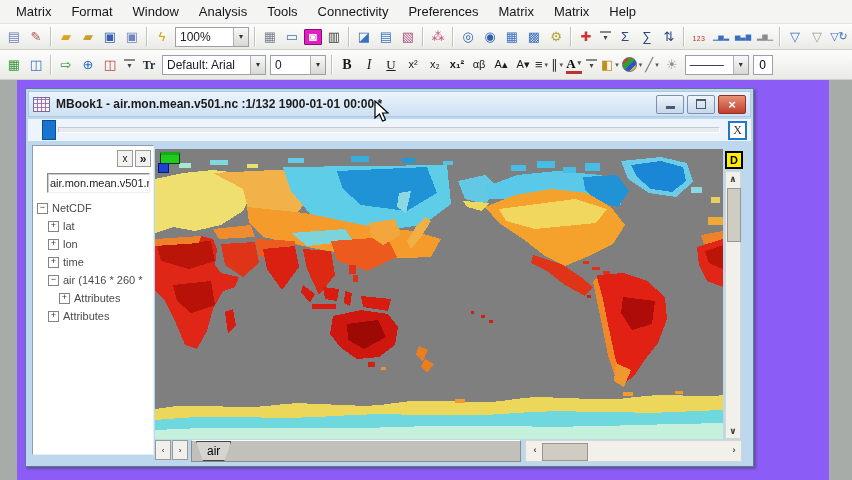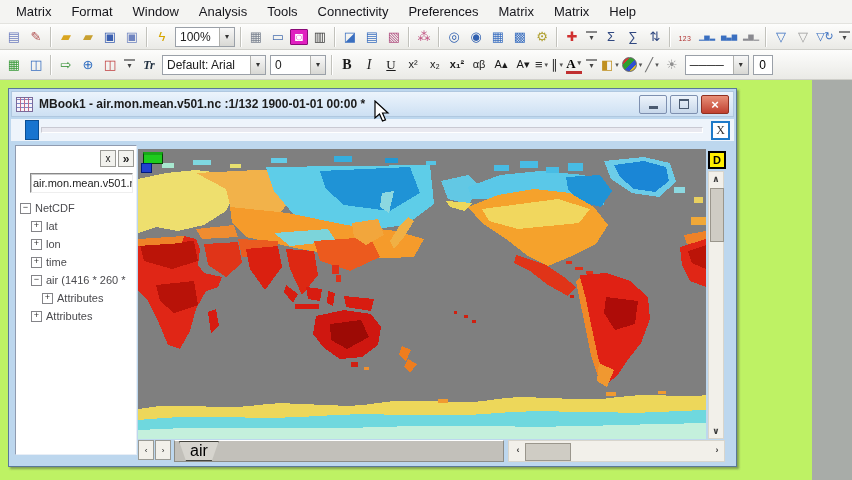--- a/index.html
+++ b/index.html
@@ -32,21 +32,21 @@
   .tb-sep{width:1px;height:20px;background:#c2c2bc;border-right:1px solid #fff;margin:0 3px;flex:none;}
   .tb-ovf{width:11px;font-size:8px;color:#444;text-align:center;border-top:2px solid #888;margin:0 3px;flex:none;}
   .tb-sel{height:20px;border:1px solid #9aa0a8;background:#fff;display:inline-flex;align-items:center;
           font-size:12px;color:#202020;margin:0 2px;flex:none;box-sizing:border-box;}
   .tb-sel .val{flex:1;padding:0 4px;white-space:nowrap;overflow:hidden;}
   .tb-sel .arr{width:14px;height:100%;background:linear-gradient(#f8f8f8,#d8d8d4);border-left:1px solid #b0b0ac;
           font-size:8px;color:#333;display:flex;align-items:center;justify-content:center;}
   .tb-spin{height:20px;border:1px solid #9aa0a8;background:#fff;display:inline-flex;align-items:center;
           justify-content:center;font-size:12px;margin:0 2px;flex:none;box-sizing:border-box;}
   
-  .workspace{position:absolute;left:0;top:80px;width:812px;height:400px;background:#bef264;}
+  .workspace{position:absolute;left:17px;top:80px;width:812px;height:400px;background:#8b5cf6;}
   .mwin{position:absolute;left:8px;top:8px;width:729px;height:379px;background:#bdd7ee;
         border:1px solid #5a7898;box-sizing:border-box;box-shadow:2px 2px 2px rgba(60,60,60,.45);}
   .titlebar{position:absolute;left:2px;top:2px;right:2px;height:26px;
         background:linear-gradient(#ecf4fc,#cde0f3);border:1px solid #b0c8e0;box-sizing:border-box;
         display:flex;align-items:center;padding:0 4px;}
   .wicon{width:15px;height:13px;flex:none;margin-right:6px;background:#f8f4fa;border:1px solid #7a6a9a;
         background-image:repeating-linear-gradient(90deg,transparent 0 3px,#c06888 3px 4px),
                          repeating-linear-gradient(0deg,transparent 0 3px,#7a88c8 3px 4px);}
   .wtitle{font-size:12px;font-weight:bold;color:#1c1c1c;white-space:nowrap;overflow:hidden;flex:1;}
   .wbtns{display:flex;gap:3px;flex:none;}
@@ -96,21 +96,21 @@
         display:flex;align-items:center;justify-content:center;}
   .vscroll .up{top:0;}
   .vscroll .vthumb{position:absolute;left:1px;top:16px;width:12px;height:52px;background:#cfccc4;border:1px solid #9a968c;}
   .vscroll .down{bottom:0;}
   .tabbar{position:absolute;left:127px;top:297px;width:587px;height:24px;display:flex;align-items:stretch;}
   .navbtn{width:16px;height:20px;margin-top:1px;background:#f2f0ea;border:1px solid #9a9a94;font-size:8px;
         color:#222;display:flex;align-items:center;justify-content:center;flex:none;margin-right:1px;box-sizing:border-box;}
   .tabstrip{flex:none;width:330px;background:#c2c0ba;border:1px solid #8c8c86;border-top-color:#fff;
         margin:1px 4px 1px 2px;display:flex;align-items:stretch;padding-left:4px;box-sizing:border-box;}
   .tab{min-width:30px;background:#d6d4ce;clip-path:polygon(0 0,100% 0,calc(100% - 7px) 100%,7px 100%);
-        font-size:16px;color:#000;display:flex;align-items:center;justify-content:center;padding:8px 10px;
+        font-size:12px;color:#000;display:flex;align-items:center;justify-content:center;padding:8px 10px;
         border:1px solid #44443e;box-sizing:border-box;}
   .hscroll{flex:1;position:relative;background:#f2f0ea;border:1px solid #d8d5cc;margin:1px 0;box-sizing:border-box;}
   .hscroll .left{left:2px;top:2px;}
   .hscroll .hthumb{position:absolute;left:16px;top:2px;width:44px;height:16px;background:#cfccc4;border:1px solid #9a968c;}
   .hscroll .right{right:0;left:auto;top:2px;}
   
   .cursor{position:absolute;left:374px;top:100px;pointer-events:none;}
   svg{display:block;}
 </style>
 </head>
@@ -133,21 +133,21 @@
   <div class="tbrow r1">
       <span class="tb-icon" style="color: rgb(111, 127, 192);">▤</span>
       <span class="tb-icon" style="color: rgb(176, 80, 80);">✎</span>
       <span class="tb-sep"></span>
       <span class="tb-icon" style="color: rgb(217, 165, 32);">▰</span>
       <span class="tb-icon" style="color: rgb(200, 160, 48);">▰</span>
       <span class="tb-icon" style="color: rgb(58, 95, 176);">▣</span>
       <span class="tb-icon" style="color: rgb(111, 132, 192);">▣</span>
       <span class="tb-sep"></span>
       <span class="tb-icon" style="color: rgb(214, 165, 0);">ϟ</span>
-      <span class="tb-sel" style="width: 60px;">
+      <span class="tb-sel" style="width: 74px;">
         <span class="val">100%</span>
         <span class="arr">▾</span>
       </span>
       <span class="tb-sep"></span>
       <span class="tb-icon" style="color: rgb(122, 130, 144);">▦</span>
       <span class="tb-icon" style="color: rgb(74, 112, 176);">▭</span>
       <span class="tb-icon img" style="color: rgb(255, 255, 255);">◙</span>
       <span class="tb-icon" style="color: rgb(64, 64, 64);">▥</span>
       <span class="tb-sep"></span>
       <span class="tb-icon" style="color: rgb(58, 111, 192);">◪</span>
@@ -179,21 +179,21 @@
       <span class="tb-ovf">▾</span>
     </div>
   <div class="tbrow r2">
       <span class="tb-icon" style="color: rgb(58, 154, 58);">▦</span>
       <span class="tb-icon" style="color: rgb(58, 111, 192);">◫</span>
       <span class="tb-sep"></span>
       <span class="tb-icon" style="color: rgb(42, 138, 42);">⇨</span>
       <span class="tb-icon" style="color: rgb(42, 106, 192);">⊕</span>
       <span class="tb-icon" style="color: rgb(192, 64, 64);">◫</span>
       <span class="tb-ovf">▾</span>
-      <span class="tb-icon tr" style="color: rgb(32, 48, 64); font-style: italic;">Tr</span>
+      <span class="tb-icon tr" style="color: rgb(32, 48, 64);">Tr</span>
       <span class="tb-sel" style="width: 104px;">
         <span class="val">Default: Arial</span>
         <span class="arr">▾</span>
       </span>
       <span class="tb-sel" style="width: 56px;">
         <span class="val">0</span>
         <span class="arr">▾</span>
       </span>
       <span class="tb-sep"></span>
       <span class="tb-icon fmtB">B</span>

